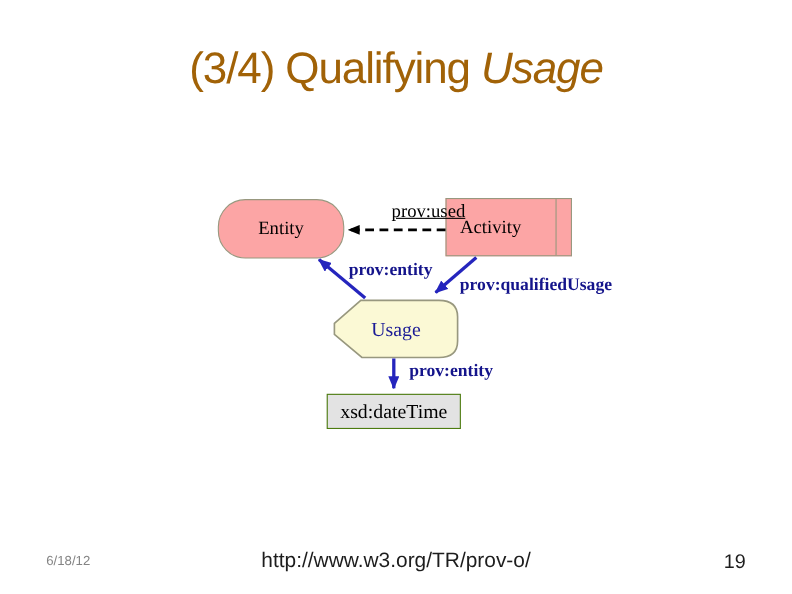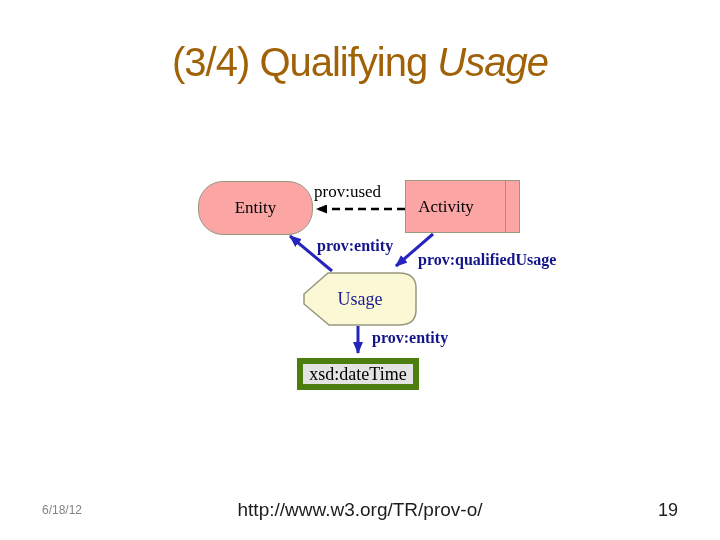--- a/index.html
+++ b/index.html
@@ -86,47 +86,48 @@
     justify-content: center;
     font-family: "Liberation Serif", "DejaVu Serif", serif;
     font-size: 18px;
     color: #1b1b96;
     z-index: 3;
   }
   .node-datetime {
     left: 107px; top: 190px;
     width: 122px; height: 32px;
     background: #e3e3e3;
-    border: 6px solid #4d7c0f;
+    border: 1px solid #4d7c0f;
     font-size: 18px;
   }
 
   .arrows {
     position: absolute;
     left: 0; top: 0;
     width: 380px; height: 230px;
     z-index: 2;
   }
 
   .edge-label {
     position: absolute;
     white-space: nowrap;
     font-family: "Liberation Serif", "DejaVu Serif", serif;
     font-size: 16px;
     font-weight: 700;
     color: #14148b;
     z-index: 3;
   }
   .edge-label-used {
-    left: 124px; top: 14px;
+    left: 113px; top: 14px;
     width: 120px;
-    text-align: left;
+    text-align: right;
     color: #000000;
     font-weight: 400;
     font-size: 17px;
+    text-decoration: underline;
   }
   .edge-label-entity { left: 127px; top: 69px; }
   .edge-label-qualified { left: 228px; top: 83px; }
   .edge-label-attime { left: 182px; top: 161px; }
 
   
   .footer-date {
     position: absolute;
     left: 42px; top: 503px;
     font-size: 12px;

